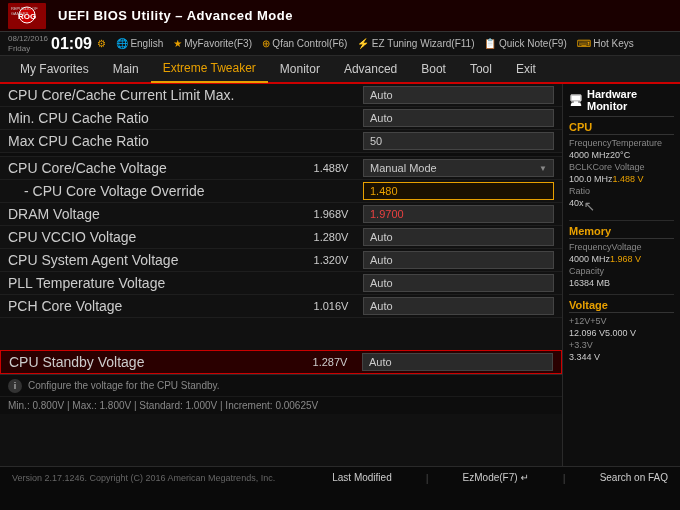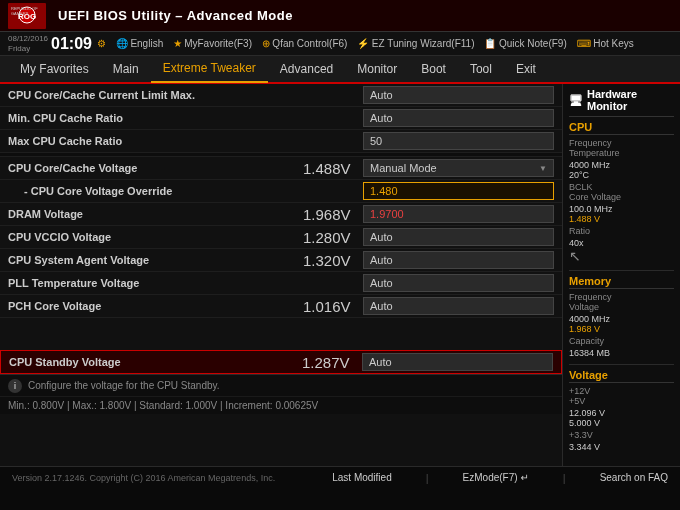--- a/index.html
+++ b/index.html
@@ -102,30 +102,29 @@
       display: flex;
       align-items: center;
       border-bottom: 1px solid #1e1e1e;
       min-height: 22px;
       padding: 2px 8px;
     }
     .table-row.highlighted { background: #2a0000; border: 1px solid #c00; margin-top: 32px; }
     .row-label {
       flex: 1;
       color: #ccc;
-      font-size: 11px;
+      font-size: 14px;
       padding-right: 4px;
-      font-weight: bold;
     }
     .row-label.indented { padding-left: 16px; }
     .row-value {
       width: 60px;
-      text-align: left;
-      color: #ccc;
-      font-size: 15px;
+      text-align: center;
+      color: #ccc;
+      font-size: 11px;
       padding-right: 4px;
     }
     .row-control {
       width: 191px;
     }
     .value-box {
       background: #2a2a2a;
       border: 1px solid #444;
       color: #ccc;
       padding: 1px 6px;
@@ -231,23 +230,21 @@
     .sidebar-section-title {
       color: #e8a000;
       font-size: 11px;
       font-weight: bold;
       margin-bottom: 3px;
       border-bottom: 1px solid #333;
       padding-bottom: 1px;
     }
     .sidebar-row {
       display: flex;
-      justify-content: space-between;
       margin-bottom: 2px;
-      flex-direction: column;
     }
     .sidebar-label { color: #888; font-size: 9px; }
     .sidebar-val { color: #ccc; font-size: 9px; }
     .sidebar-val.orange { color: #e8a000; }
     .sidebar-sep { border-top: 1px solid #2a2a2a; margin: 4px 0; }
   </style>
 </head>
 <body>
 
 <div class="header">
@@ -295,22 +292,22 @@
   <div class="topbar-item" style="cursor:pointer;">
     <span style="color:#e8a000;">⌨</span>
     <span>Hot Keys</span>
   </div>
 </div>
 
 <div class="navbar">
   <div class="nav-item">My Favorites</div>
   <div class="nav-item">Main</div>
   <div class="nav-item active">Extreme Tweaker</div>
+  <div class="nav-item">Monitor</div>
   <div class="nav-item">Advanced</div>
-  <div class="nav-item">Monitor</div>
   <div class="nav-item">Boot</div>
   <div class="nav-item">Tool</div>
   <div class="nav-item">Exit</div>
 </div>
 
 <div class="main">
 
   <div class="content">
 
     <div class="table-row">

